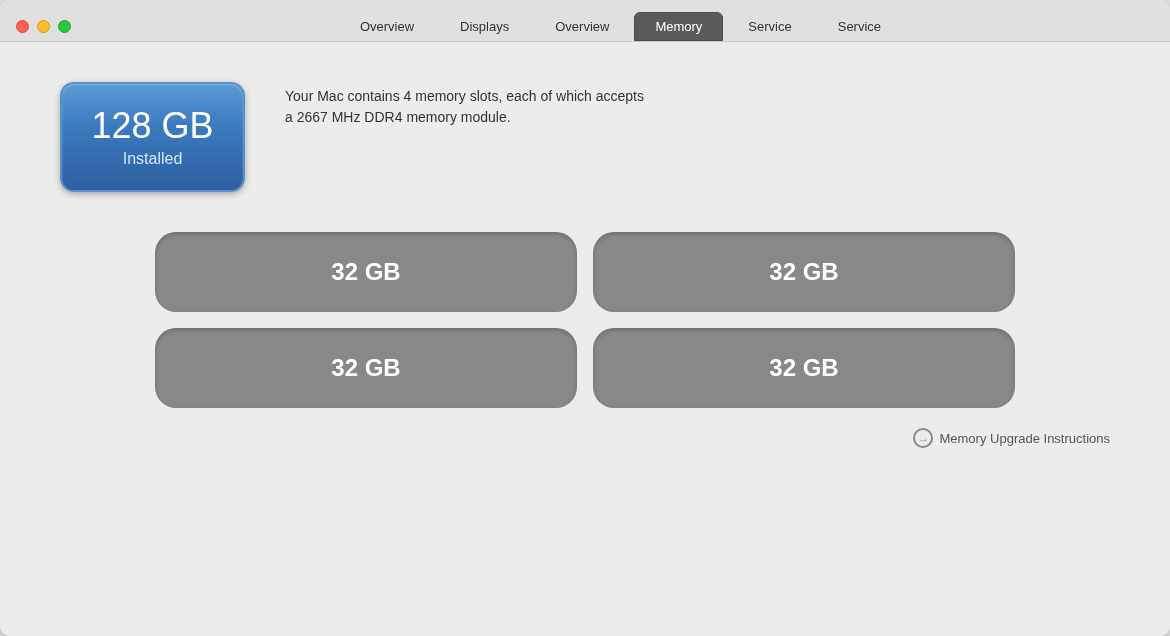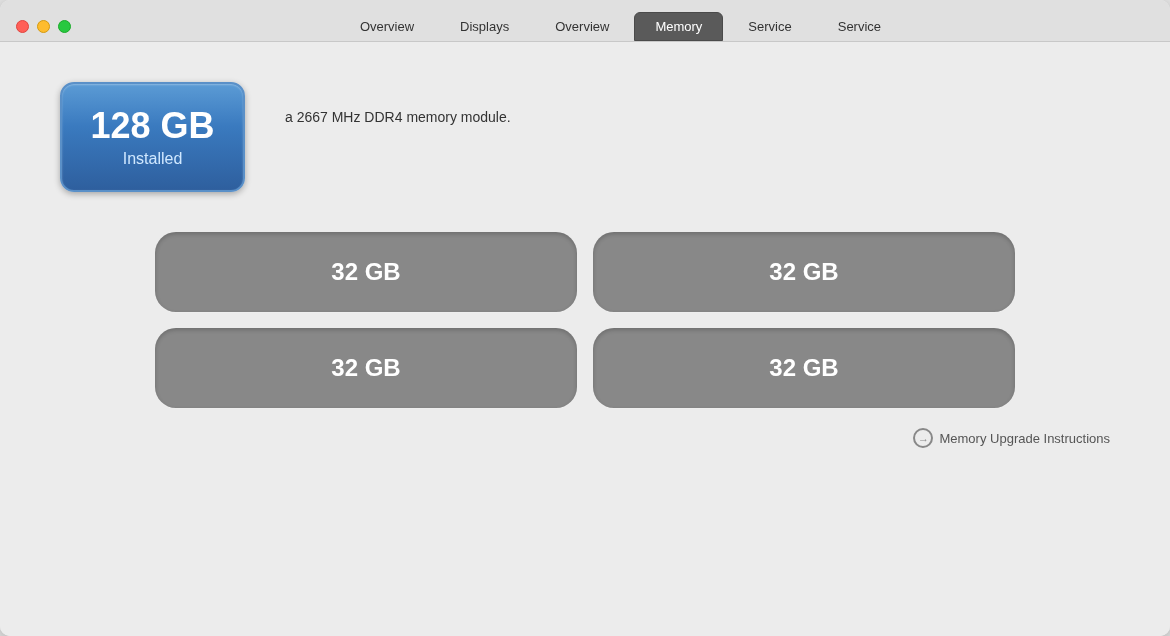--- a/index.html
+++ b/index.html
@@ -104,21 +104,21 @@
       flex-direction: column;
       align-items: center;
       justify-content: center;
       flex-shrink: 0;
       box-shadow: inset 0 1px 2px rgba(255,255,255,0.3), 0 2px 6px rgba(0,0,0,0.3);
       border: 2px solid #5a90c8;
     }
 
     .memory-badge-size {
       font-size: 36px;
-      font-weight: bold;
+      font-weight: normal;
       color: #fff;
       line-height: 1.1;
     }
 
     .memory-badge-label {
       font-size: 16px;
       color: #d0e8ff;
       margin-top: 4px;
     }
 
@@ -243,21 +243,21 @@
 
   <div class="content">
 
     <div class="top-section">
       <div class="memory-badge">
         <span class="memory-badge-size">128 GB</span>
         <span class="memory-badge-label">Installed</span>
       </div>
       <div class="description">
         <p>
-          <br>
+          <span>Your Mac contains 4 memory slots, each of which accepts</span><br>
           <span>a 2667 MHz DDR4 memory module.</span>
         </p>
       </div>
     </div>
 
     <div class="slots-grid">
       <div class="slot">
         <span class="slot-label">32 GB</span>
       </div>
       <div class="slot">

